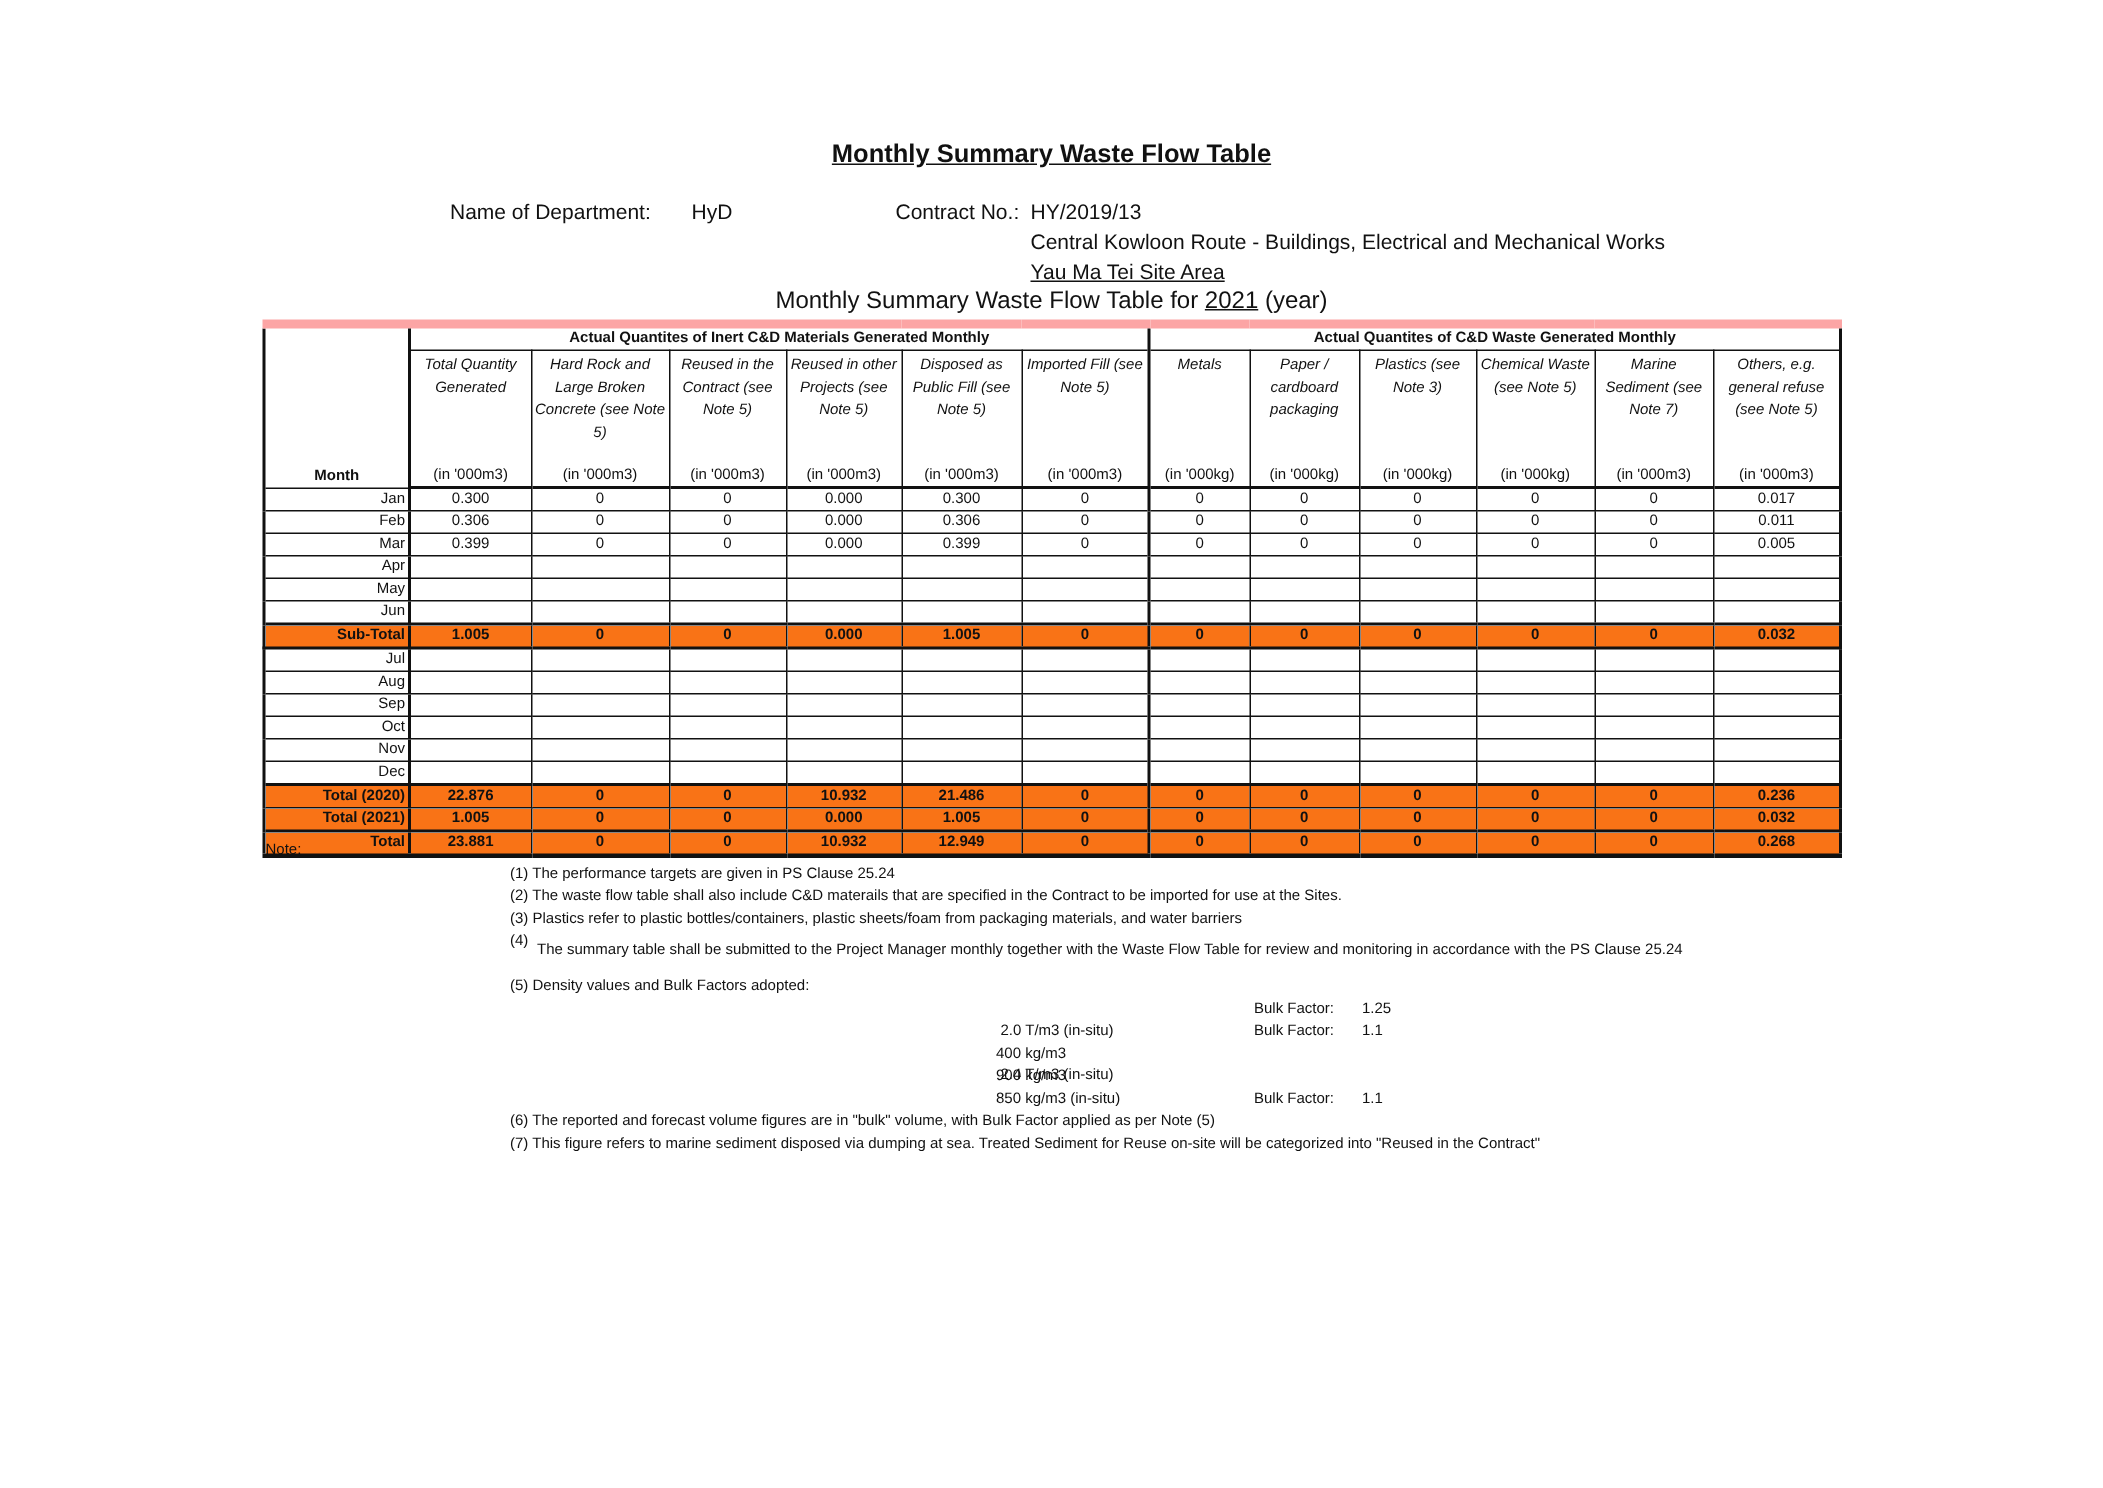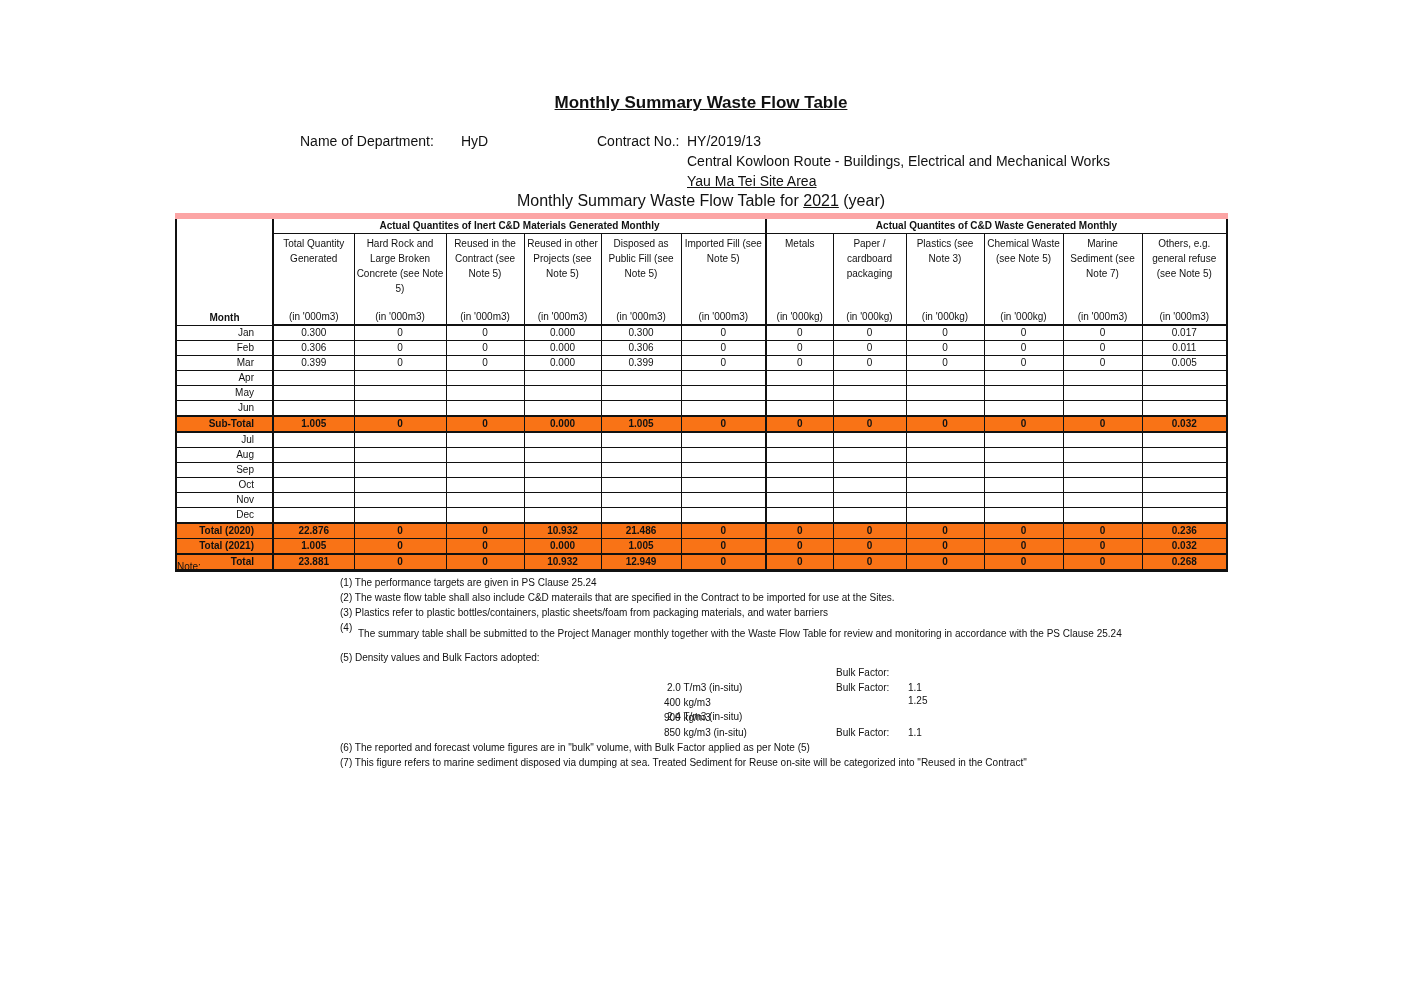--- a/index.html
+++ b/index.html
@@ -8,23 +8,23 @@
   .abs { position: absolute; white-space: nowrap; }
   .title { left: 0; width: 1402px; top: 93px; text-align: center; font-size: 17px; font-weight: bold; text-decoration: underline; }
   .meta { font-size: 14px; }
   .u { text-decoration: underline; }
   .subtitle { left: 0; width: 1402px; top: 192px; text-align: center; font-size: 16px; }
 
   table.wf { position: absolute; left: 175px; top: 213px; border-collapse: collapse;
              font-size: 10px; table-layout: fixed; width: 1051px; }
   table.wf td { border: 1px solid #111; text-align: center; vertical-align: top; padding: 0 2px; line-height: 14px; overflow: hidden; white-space: nowrap; }
   table.wf tr { height: 15px; }
-  table.wf td.month { text-align: right; padding-right: 18px; border-right: 2px solid #111; }
+  table.wf td.month { text-align: right; padding-right: 2px; border-right: 2px solid #111; }
   table.wf tr.hdr-group td { height: 14px; border-bottom: 1px solid #111; }
-  table.wf tr.hdr-cols td { height: 74px; white-space: normal; line-height: 15px; padding-top: 2px; border-bottom: none; }
+  table.wf tr.hdr-cols td { height: 74px; white-space: normal; line-height: 15px; padding-top: 2px; border-bottom: none; font-style: italic; }
   table.wf tr.hdr-units td { height: 14px; border-top: none; border-bottom: 2px solid #111; }
   table.wf tr.shade td { background: #f97316; font-weight: bold; }
   table.wf tr.thick-top td { border-top: 2px solid #111; }
   table.wf tr.thick-bottom td { border-bottom: 2px solid #111; }
   table.wf td.lastcol { border-right: 2px solid #111; }
   table.wf td.groupsep { border-left: 2px solid #111; }
   table.wf td.firstcol { border-left: 2px solid #111; }
   table.wf tr.toprow td { border-top: 6px solid #fca5a5; font-weight: bold; }
   table.wf td.month-head { vertical-align: bottom; text-align: center; border-left: 2px solid #111; border-right: 2px solid #111; border-bottom: 2px solid #111; }
   table.wf tr.total-final td { border-bottom: 3px solid #111; }
@@ -345,21 +345,21 @@
   <div class="note-line" style="left:177px; top:559px;">Note:</div>
   <div class="note-line" style="left:340px; top:575px;">(1)  The performance targets are given in PS Clause 25.24</div>
   <div class="note-line" style="left:340px; top:590px;">(2)  The waste flow table shall also include C&amp;D materails that are specified in the Contract to be imported for use at the Sites.</div>
   <div class="note-line" style="left:340px; top:605px;">(3)  Plastics refer to plastic bottles/containers, plastic sheets/foam from packaging materials, and water barriers</div>
   <div class="note-line" style="left:340px; top:620px;">(4)</div>
   <div class="note-line" style="left:358px; top:626px;text-align:right;">The summary table shall be submitted to the Project Manager monthly together with the Waste Flow Table for review and monitoring in accordance with the PS Clause 25.24</div>
   <div class="note-line" style="left:340px; top:650px;">(5)  Density values and Bulk Factors adopted:</div>
   <div id="density-lines">
       <div class="note-line" style="left: 667px; top: 665px; margin-top: 44px;">2.4  T/m3 (in-situ)</div>
       <div class="note-line" style="left: 836px; top: 665px;">Bulk Factor:</div>
-      <div class="note-line" style="left: 908px; top: 693px;">1.25</div>
+      <div class="note-line" style="left: 908px; top: 665px;">1.25</div>
       <div class="note-line" style="left: 667px; top: 680px;">2.0  T/m3 (in-situ)</div>
       <div class="note-line" style="left: 836px; top: 680px;">Bulk Factor:</div>
       <div class="note-line" style="left: 908px; top: 680px;">1.1</div>
       <div class="note-line" style="left: 664px; top: 695px;">400  kg/m3</div>
       <div class="note-line" style="left: 664px; top: 710px;">900  kg/m3</div>
       <div class="note-line" style="left: 664px; top: 725px;">850  kg/m3 (in-situ)</div>
       <div class="note-line" style="left: 836px; top: 725px;">Bulk Factor:</div>
       <div class="note-line" style="left: 908px; top: 725px;">1.1</div>
     </div>
   <div class="note-line" style="left:340px; top:740px;">(6)  The reported and forecast volume figures are in "bulk" volume, with Bulk Factor applied as per Note (5)</div>

